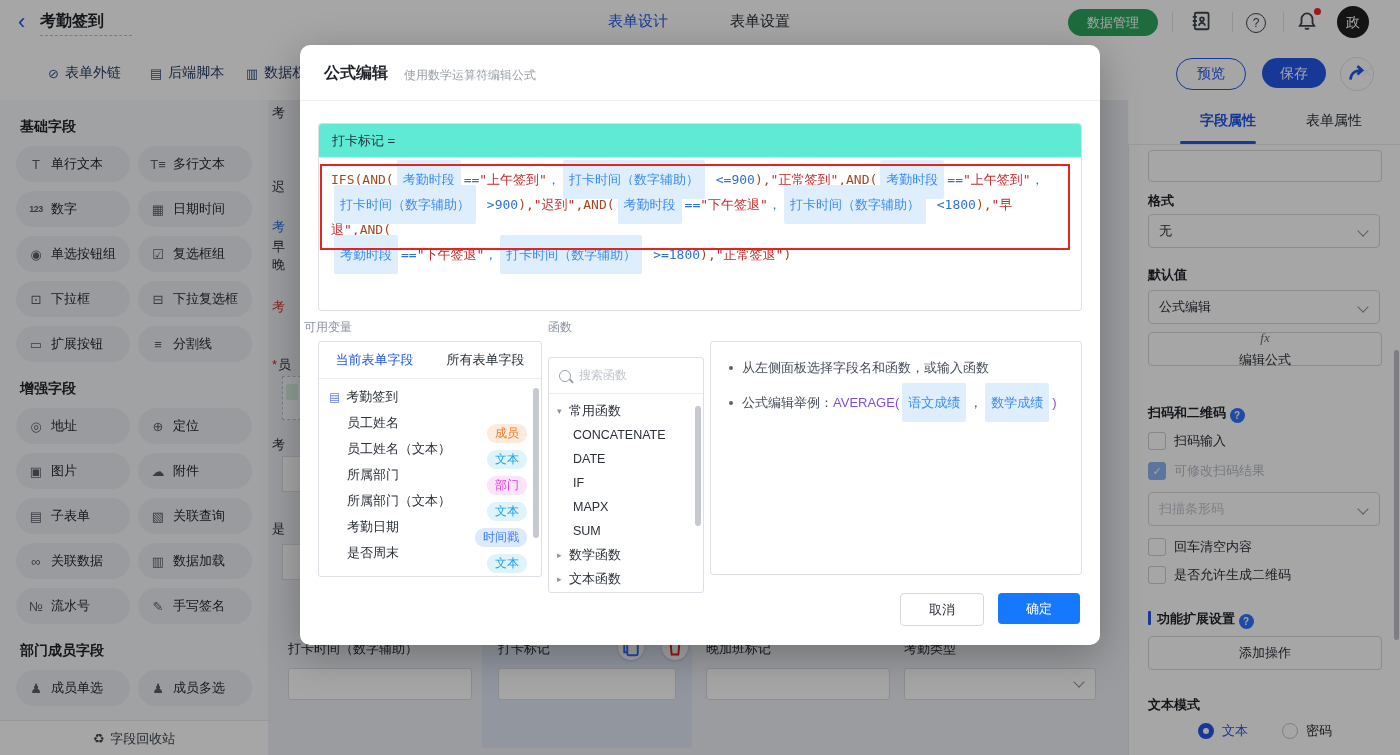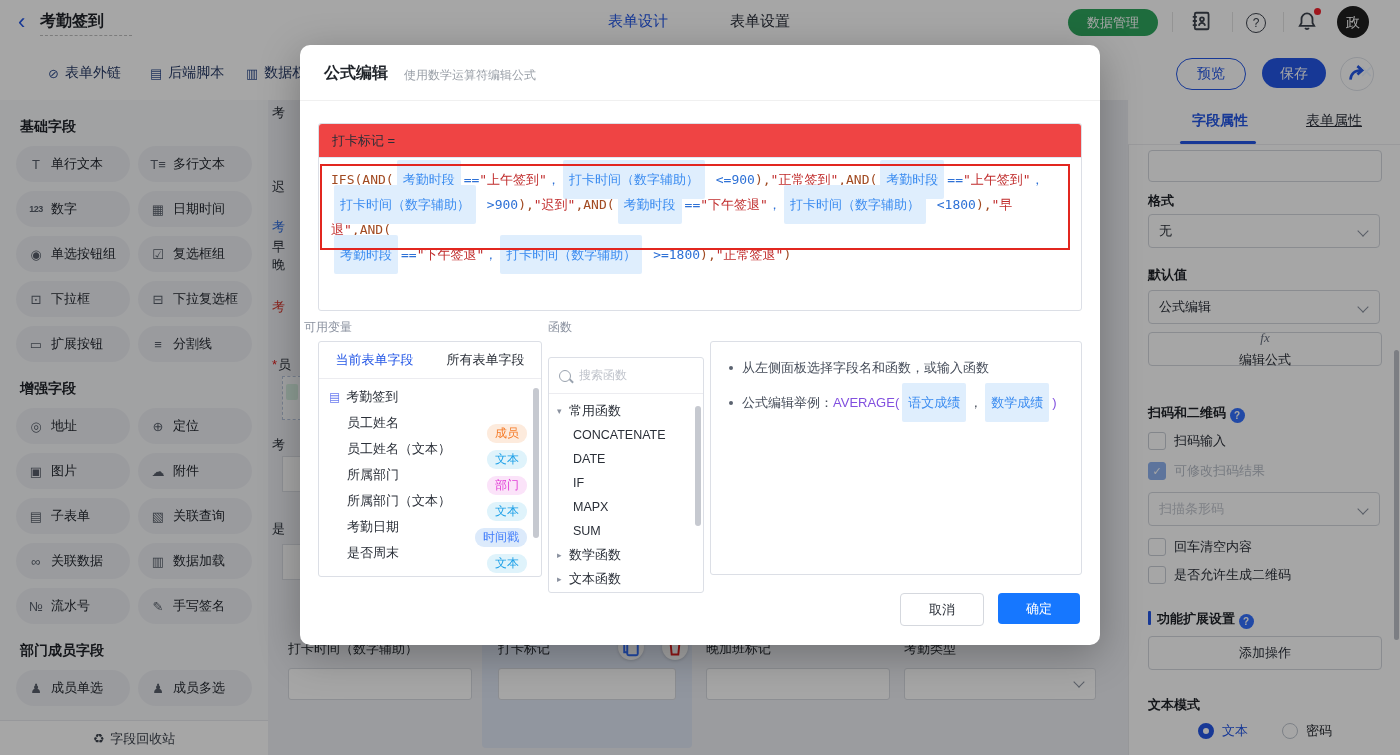--- a/index.html
+++ b/index.html
@@ -90,21 +90,21 @@
   .rscroll{position:absolute;left:1394px;top:350px;width:5px;height:290px;background:#bfc2c9;border-radius:3px;}
   
   .overlay{left:0;top:0;width:1400px;height:755px;background:rgba(0,0,0,.35);z-index:50;}
   .modal{left:300px;top:45px;width:800px;height:600px;background:#fff;border-radius:10px;z-index:100;
          box-shadow:0 10px 40px rgba(0,0,0,.28);}
   .m-title{left:24px;top:18px;font-size:16px;font-weight:bold;color:#1f2329;}
   .m-sub{left:104px;top:22px;font-size:12px;color:#9aa0a8;}
   .m-close{left:1060px;top:14px;font-size:22px;color:#9aa0a8;cursor:pointer;line-height:26px;}
   .m-divider{left:0;top:55px;width:800px;border-top:1px solid #f0f0f0;}
   .editor{left:18px;top:78px;width:762px;height:186px;border:1px solid #dcdfe6;border-radius:3px;background:#fff;}
-  .editor-head{height:33px;background:#ef4444;border-bottom:1px solid #dce9f5;font-size:13px;color:#2a2f38;
+  .editor-head{height:33px;background:#5eead4;border-bottom:1px solid #dce9f5;font-size:13px;color:#2a2f38;
                line-height:33px;padding-left:13px;border-radius:3px 3px 0 0;}
   .editor-code{padding:9px 12px;font-family:"DejaVu Sans Mono",monospace;font-size:13px;line-height:25px;}
   .tk-kw{color:#A14A21;}
   .tk-op{color:#2E71D6;}
   .tk-str{color:#C02C2C;}
   .tk-field{color:#3B8CF0;background:#DFEEFD;padding:12px 6px;border-radius:2px;margin:0 3px;
             font-family:"Liberation Sans","DejaVu Sans",sans-serif;cursor:pointer;}
   .red-annot{left:20px;top:119px;width:746px;height:82px;border:2px solid #E2261F;z-index:5;pointer-events:none;}
   .p-label{position:absolute;top:274px;font-size:12px;color:#8a919f;}
   .pbox{position:absolute;top:296px;height:234px;border:1px solid #dcdfe6;border-radius:3px;background:#fff;overflow:hidden;}
@@ -349,22 +349,22 @@
         <div class="flabel">考勤类型</div>
         <div class="finput">
           <span class="caret"></span>
         </div>
       </div>
     </div>
 </div>
 
 <div class="abs rpanel"></div>
 <div class="abs rtabs">
-  <div class="rtab active" style="left:64px;">字段属性</div>
-  <div class="rtab" style="left:178px;text-decoration:underline;">表单属性</div>
+  <div class="rtab active" style="left:72px;">字段属性</div>
+  <div class="rtab" style="left:178px;">表单属性</div>
   <div class="rtab-underline" style="left:52px;"></div>
 </div>
 <div class="abs rinput" style="left:1148px;top:150px;width:232px;height:30px;"></div>
 <div class="abs rlabel" style="left:1148px;top:192px;">格式</div>
 <div class="abs rselect" style="left:1148px;top:214px;width:220px;">
   <span>无</span><span class="caret"></span>
 </div>
 <div class="abs rlabel" style="left:1148px;top:266px;">默认值</div>
 <div class="abs rselect" style="left:1148px;top:290px;width:220px;">
   <span>公式编辑</span><span class="caret"></span>

